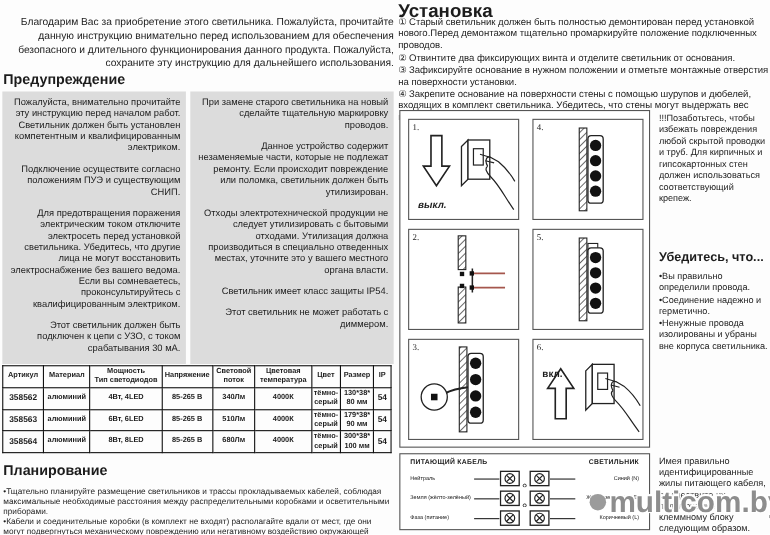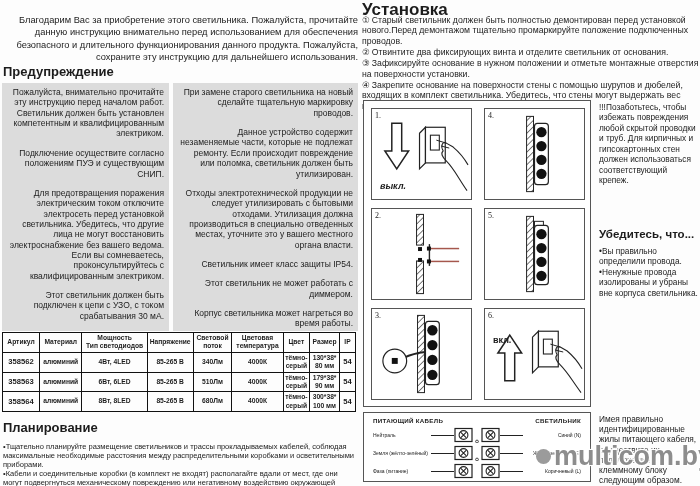--- a/index.html
+++ b/index.html
@@ -74,21 +74,20 @@
       <p>Подключение осуществите согласно положениям ПУЭ и существующим СНИП.</p>
       <p>Для предотвращения поражения электрическим током отключите электросеть перед установкой светильника. Убедитесь, что другие лица не могут восстановить электроснабжение без вашего ведома. Если вы сомневаетесь, проконсультируйтесь с квалифицированным электриком.</p>
       <p>Этот светильник должен быть подключен к цепи с УЗО, с током срабатывания 30 мА.</p>
     </div>
     <div class="warn-box right">
       <p>При замене старого светильника на новый сделайте тщательную маркировку проводов.</p>
       <p>Данное устройство содержит незаменяемые части, которые не подлежат ремонту. Если происходит повреждение или поломка, светильник должен быть утилизирован.</p>
       <p>Отходы электротехнической продукции не следует утилизировать с бытовыми отходами. Утилизация должна производиться в специально отведенных местах, уточните это у вашего местного органа власти.</p>
       <p>Светильник имеет класс защиты IP54.</p>
       <p>Этот светильник не может работать с диммером.</p>
-      <p>Корпус светильника может нагреться во время работы.</p>
     </div>
   </div>
 
   <table class="spec-table">
     <thead>
       <tr>
         <th class="c0">Артикул</th>
         <th class="c1">Материал</th>
         <th class="c2">Мощность
 Тип светодиодов</th>
@@ -267,20 +266,21 @@
         <path d="M76 36 L66 33 M79 41 L71 39" fill="none" stroke="#222" stroke-width="1"></path>
       </svg>
       <span class="plabel on">вкл.</span>
     </div>
   </div>
 
   <p class="side-note">!!!Позаботьтесь, чтобы избежать повреждения любой скрытой проводки и труб. Для кирпичных и гипсокартонных стен должен использоваться соответствующий крепеж.</p>
   <h3 class="h-ensure">Убедитесь, что...</h3>
   <div class="ensure-list">
     <p>•Вы правильно определили провода.</p>
+    <p>•Соединение надежно и герметично.</p>
     <p>•Ненужные провода изолированы и убраны вне корпуса светильника.</p>
   </div>
 
   <div class="wiring-box">
     <div class="wiring-titles">
       <span>ПИТАЮЩИЙ КАБЕЛЬ</span>
       <span>СВЕТИЛЬНИК</span>
     </div>
     <div class="wire-row">
       <span class="wl">Нейтраль</span>

